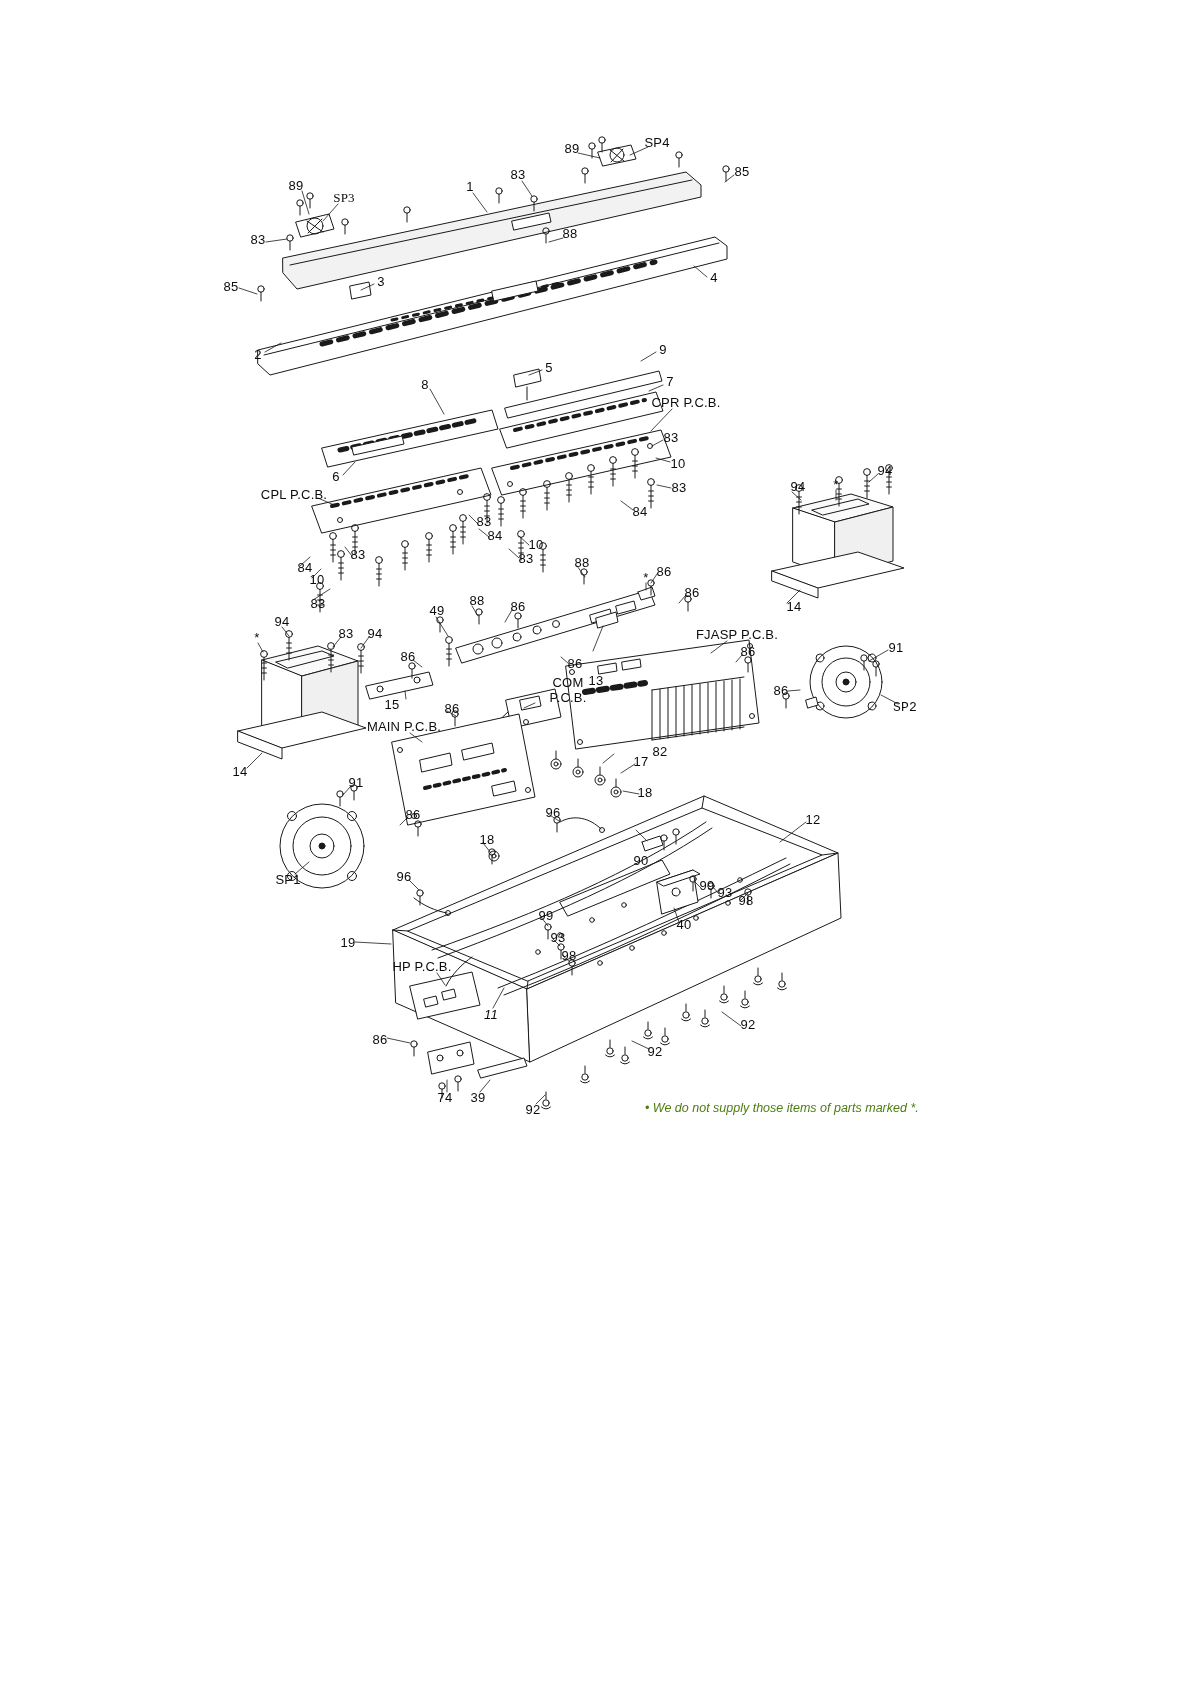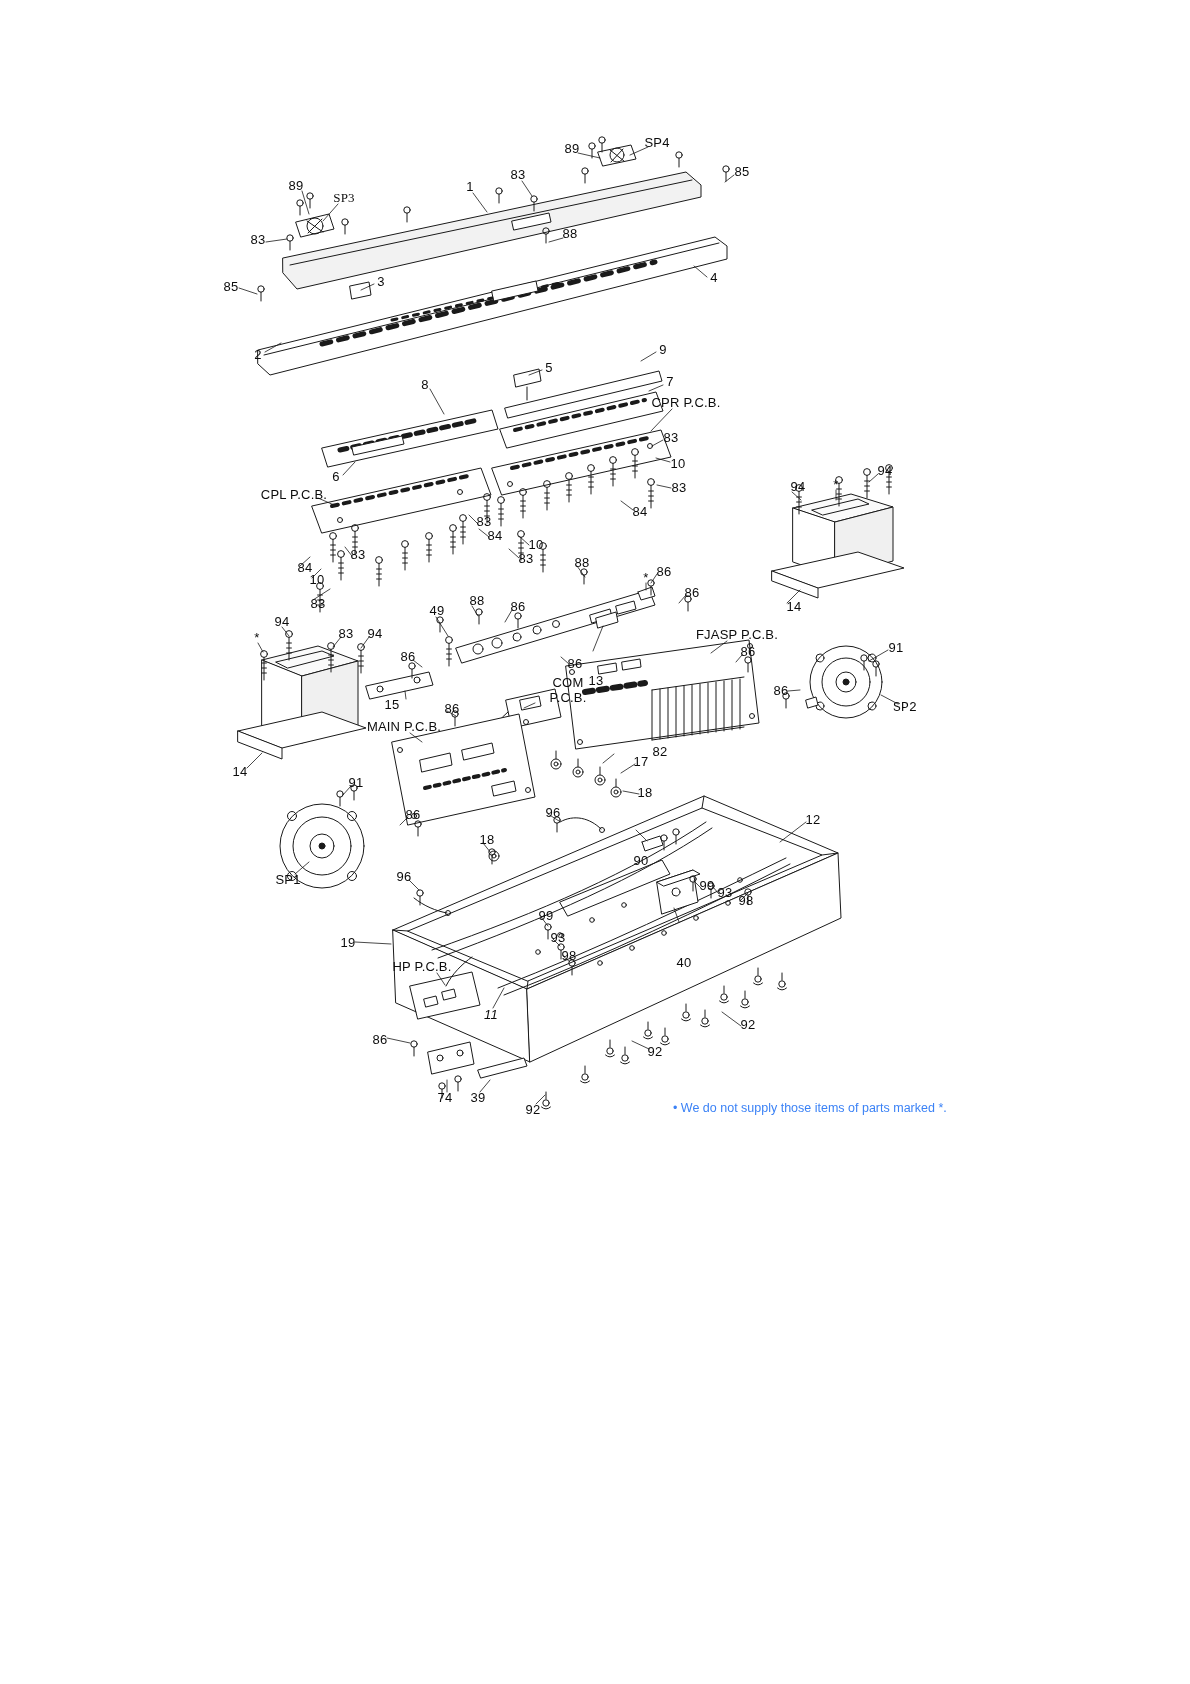--- a/index.html
+++ b/index.html
@@ -1,22 +1,22 @@
 <!DOCTYPE html>
 <html><head>
 <meta charset="utf-8">
 <style>
   html,body{margin:0;padding:0;background:#fff;}
   .stage{position:relative;width:1190px;height:1684px;background:#ffffff;
          font-family:"Liberation Sans", sans-serif;overflow:hidden;}
   svg.art{position:absolute;left:0;top:0;}
   .lbl{position:absolute;transform:translate(-50%,-50%);font-size:13px;line-height:1.15;
        color:#0c0c0c;white-space:pre-line;text-align:center;letter-spacing:.2px;}
-  .footnote{position:absolute;left:673px;top:1108px;transform:translate(0,-50%);
-            font-size:12.5px;color:#3b82f6;}
+  .footnote{position:absolute;left:645px;top:1108px;transform:translate(0,-50%);
+            font-size:12.5px;color:#4d7c0f;font-style:italic;}
 </style>
 </head>
 <body>
 
 <div class="stage">
 
   <svg class="art" width="1190" height="1684" viewBox="0 0 1190 1684">
     <defs>
       <g id="screw" stroke="#1a1a1a" fill="none">
         <circle cx="0" cy="0" r="3.2"></circle>
@@ -438,21 +438,21 @@
       <span class="lbl" style="left: 413px; top: 815px;">86</span>
       <span class="lbl" style="left: 553px; top: 813px;">96</span>
       <span class="lbl" style="left: 641px; top: 861px;">90</span>
       <span class="lbl" style="left: 813px; top: 820px;">12</span>
       <span class="lbl" style="left: 487px; top: 840px;">18</span>
       <span class="lbl" style="left: 288px; top: 880px;">SP1</span>
       <span class="lbl" style="left: 707px; top: 886px;">99</span>
       <span class="lbl" style="left: 725px; top: 893px;">93</span>
       <span class="lbl" style="left: 746px; top: 901px;">98</span>
       <span class="lbl" style="left: 404px; top: 877px;">96</span>
-      <span class="lbl" style="left: 684px; top: 925px; margin-top: 38px;">40</span>
+      <span class="lbl" style="left: 684px; top: 925px;">40</span>
       <span class="lbl" style="left: 546px; top: 916px;">99</span>
       <span class="lbl" style="left: 558px; top: 938px;">93</span>
       <span class="lbl" style="left: 348px; top: 943px;">19</span>
       <span class="lbl" style="left: 569px; top: 956px;">98</span>
       <span class="lbl" style="left: 422px; top: 967px;">HP P.C.B.</span>
       <span class="lbl" style="left: 491px; top: 1015px; font-style: italic;">11</span>
       <span class="lbl" style="left: 380px; top: 1040px;">86</span>
       <span class="lbl" style="left: 748px; top: 1025px;">92</span>
       <span class="lbl" style="left: 655px; top: 1052px;">92</span>
       <span class="lbl" style="left: 445px; top: 1098px;">74</span>

